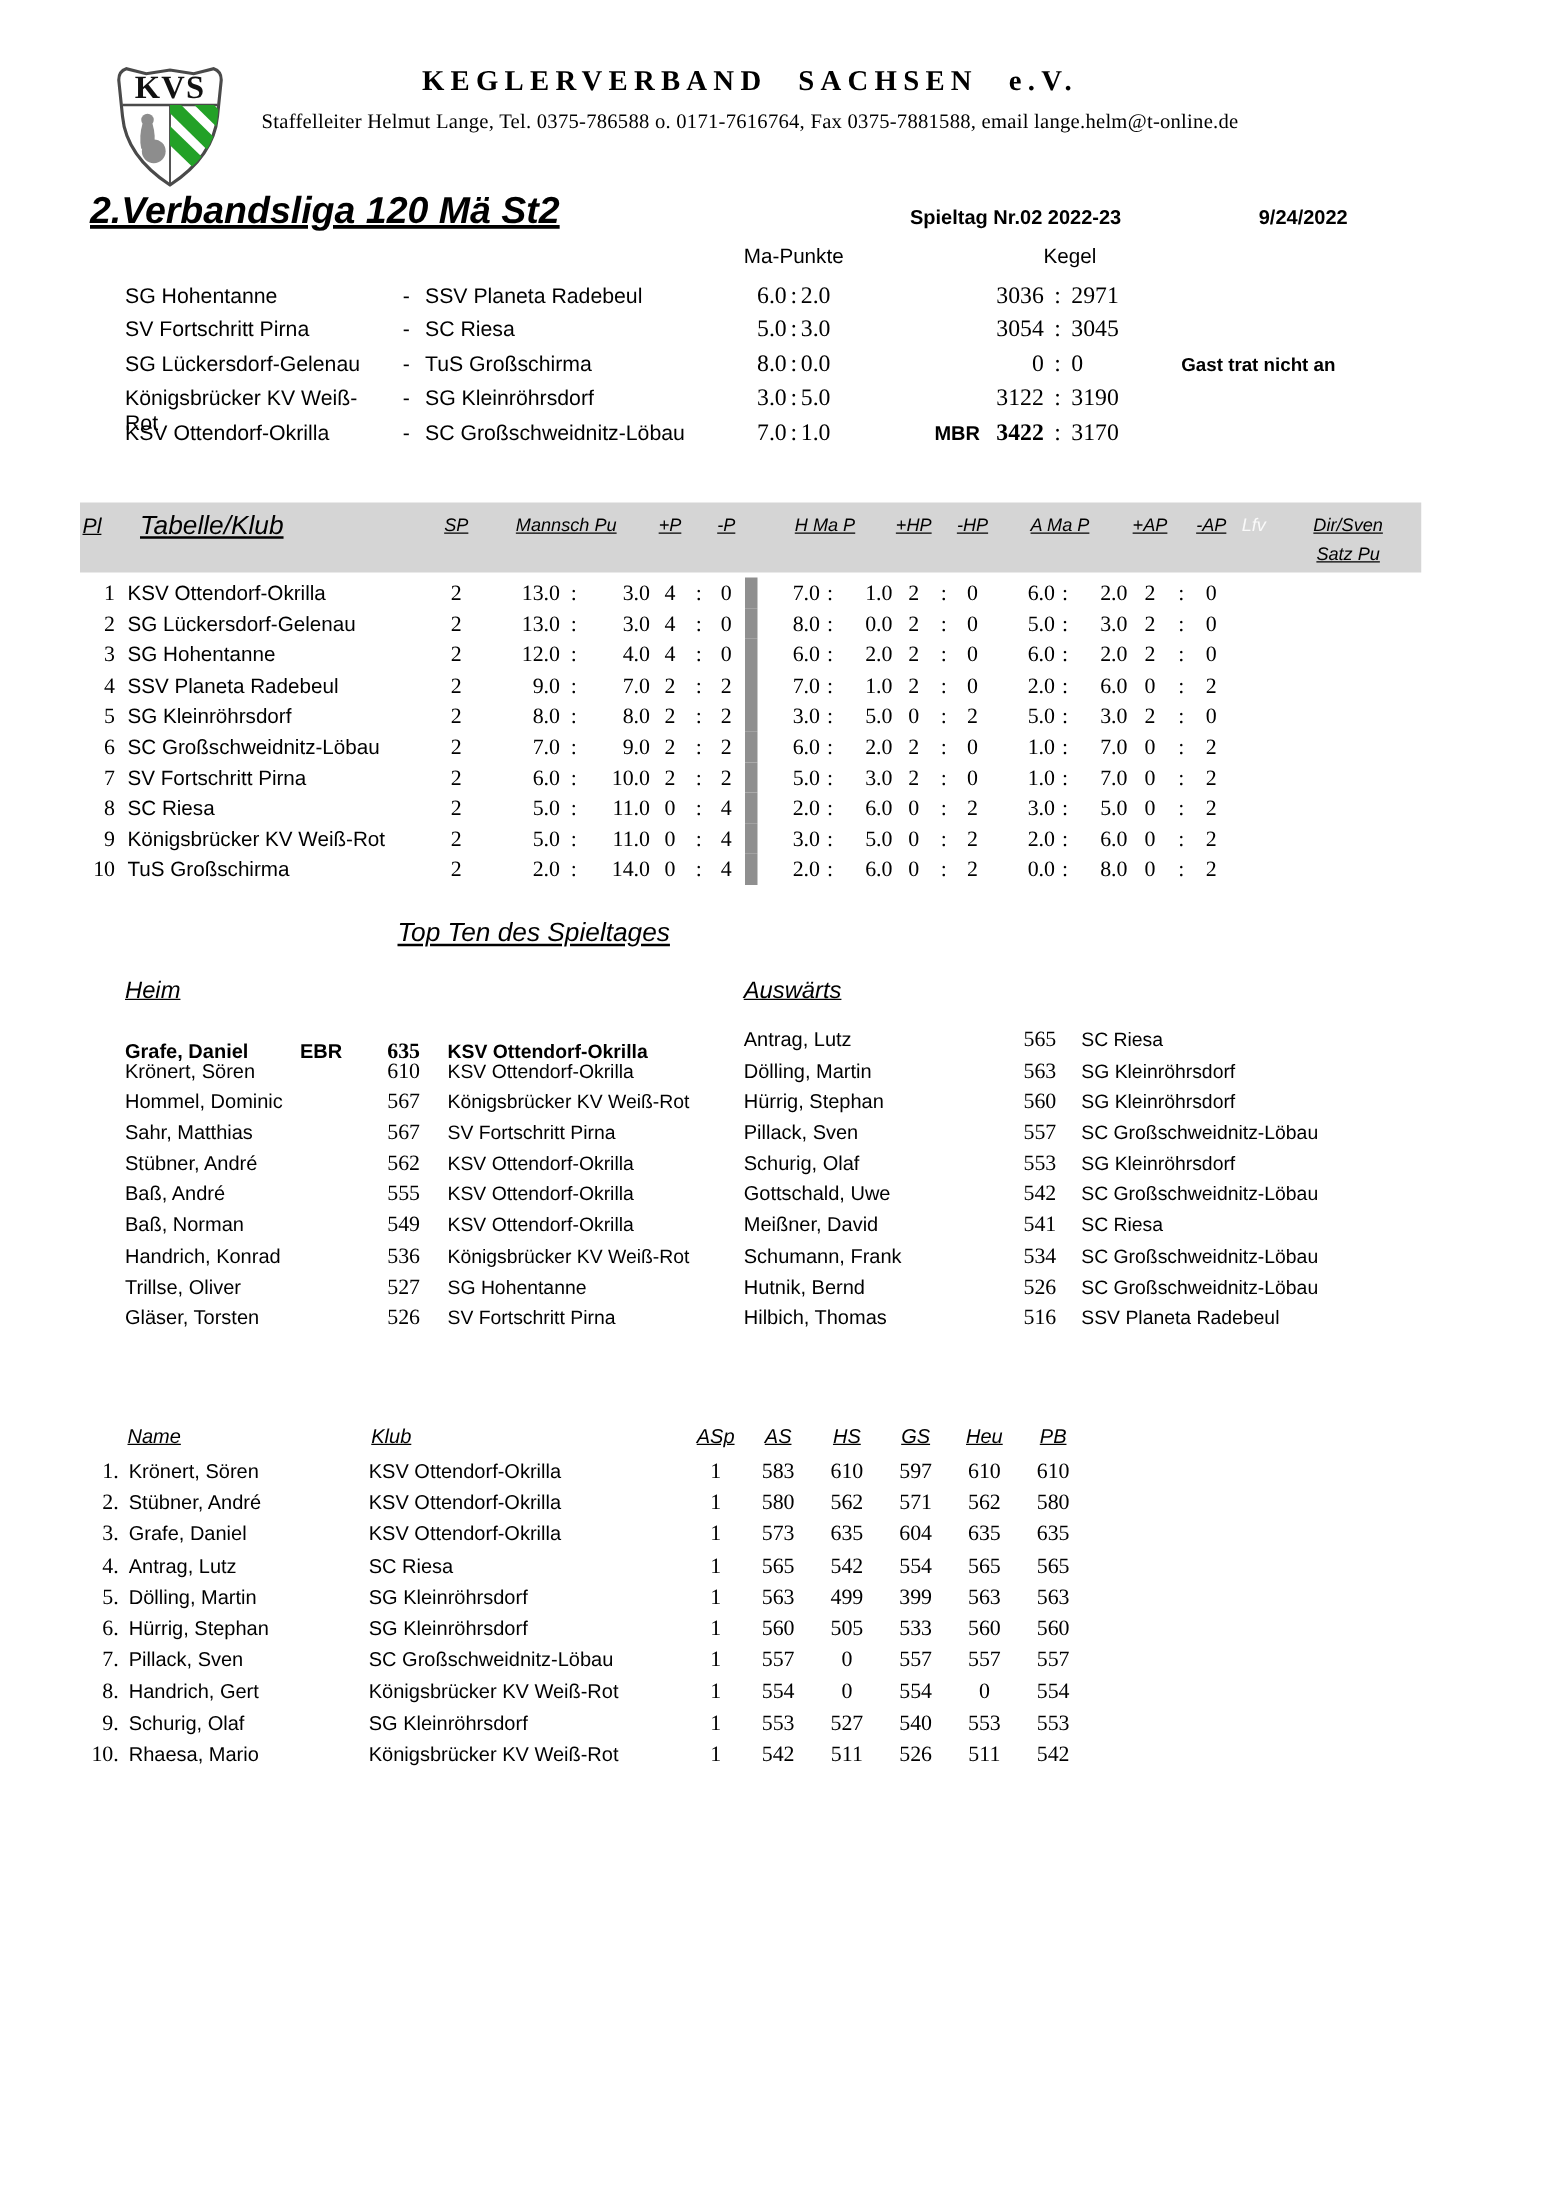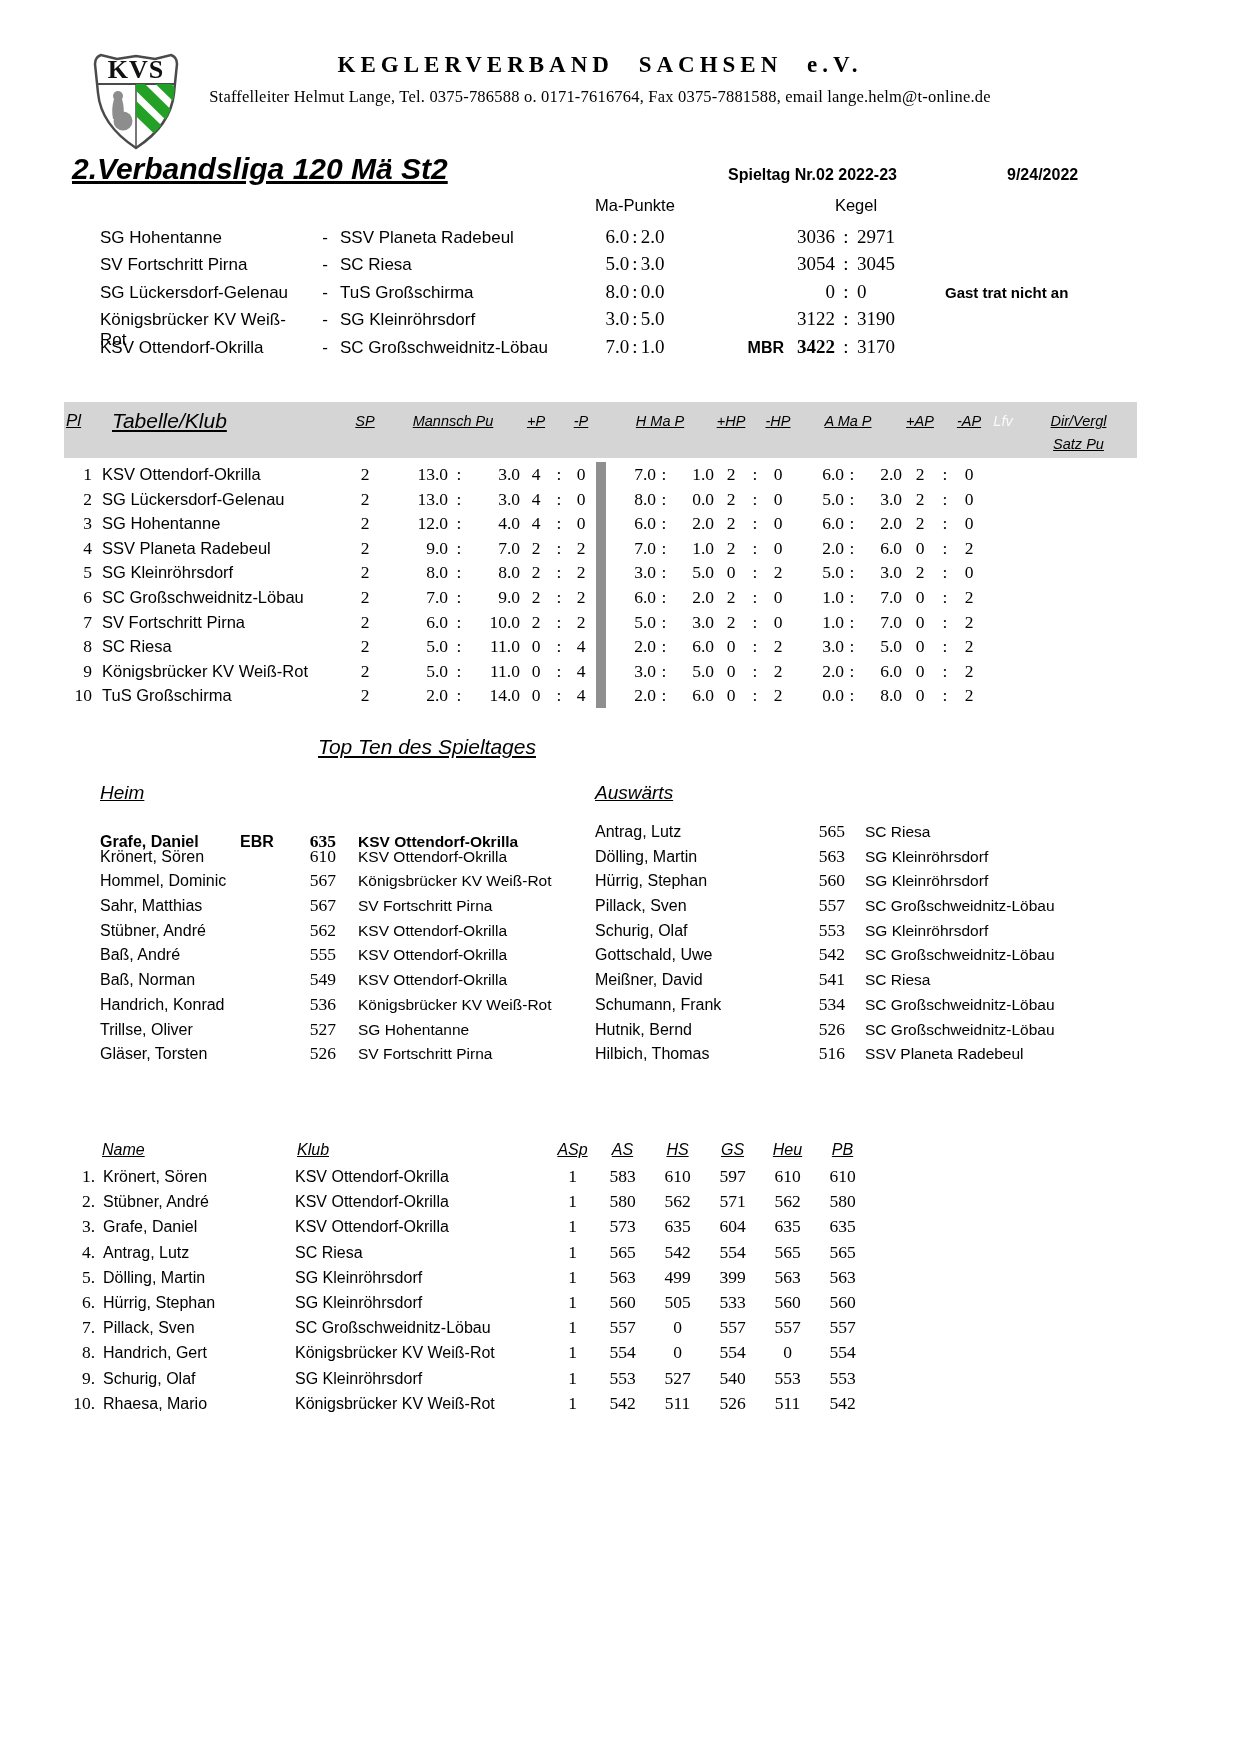--- a/index.html
+++ b/index.html
@@ -241,21 +241,21 @@
       <span class="h-mp">Mannsch Pu</span>
       <span class="h-pp">+P</span>
       <span class="h-pm">-P</span>
       <span class="h-hm">H Ma P</span>
       <span class="h-hpp">+HP</span>
       <span class="h-hpm">-HP</span>
       <span class="h-am">A Ma P</span>
       <span class="h-app">+AP</span>
       <span class="h-apm">-AP</span>
       <span class="h-lfv">Lfv</span>
-      <span class="h-dir">Dir/Vergl</span>
+      <span class="h-dir">Dir/Sven</span>
       <span class="h-satz">Satz Pu</span>
     </div>
     <div class="lt-body">
 
         <div class="lt-grid lt-row">
           <span class="c-pl num">1</span>
           <span class="c-klub">KSV Ottendorf-Okrilla</span>
           <span class="c-sp num">2</span>
           <span class="c-r num">13.0</span>
           <span class="c-colon num">:</span>

